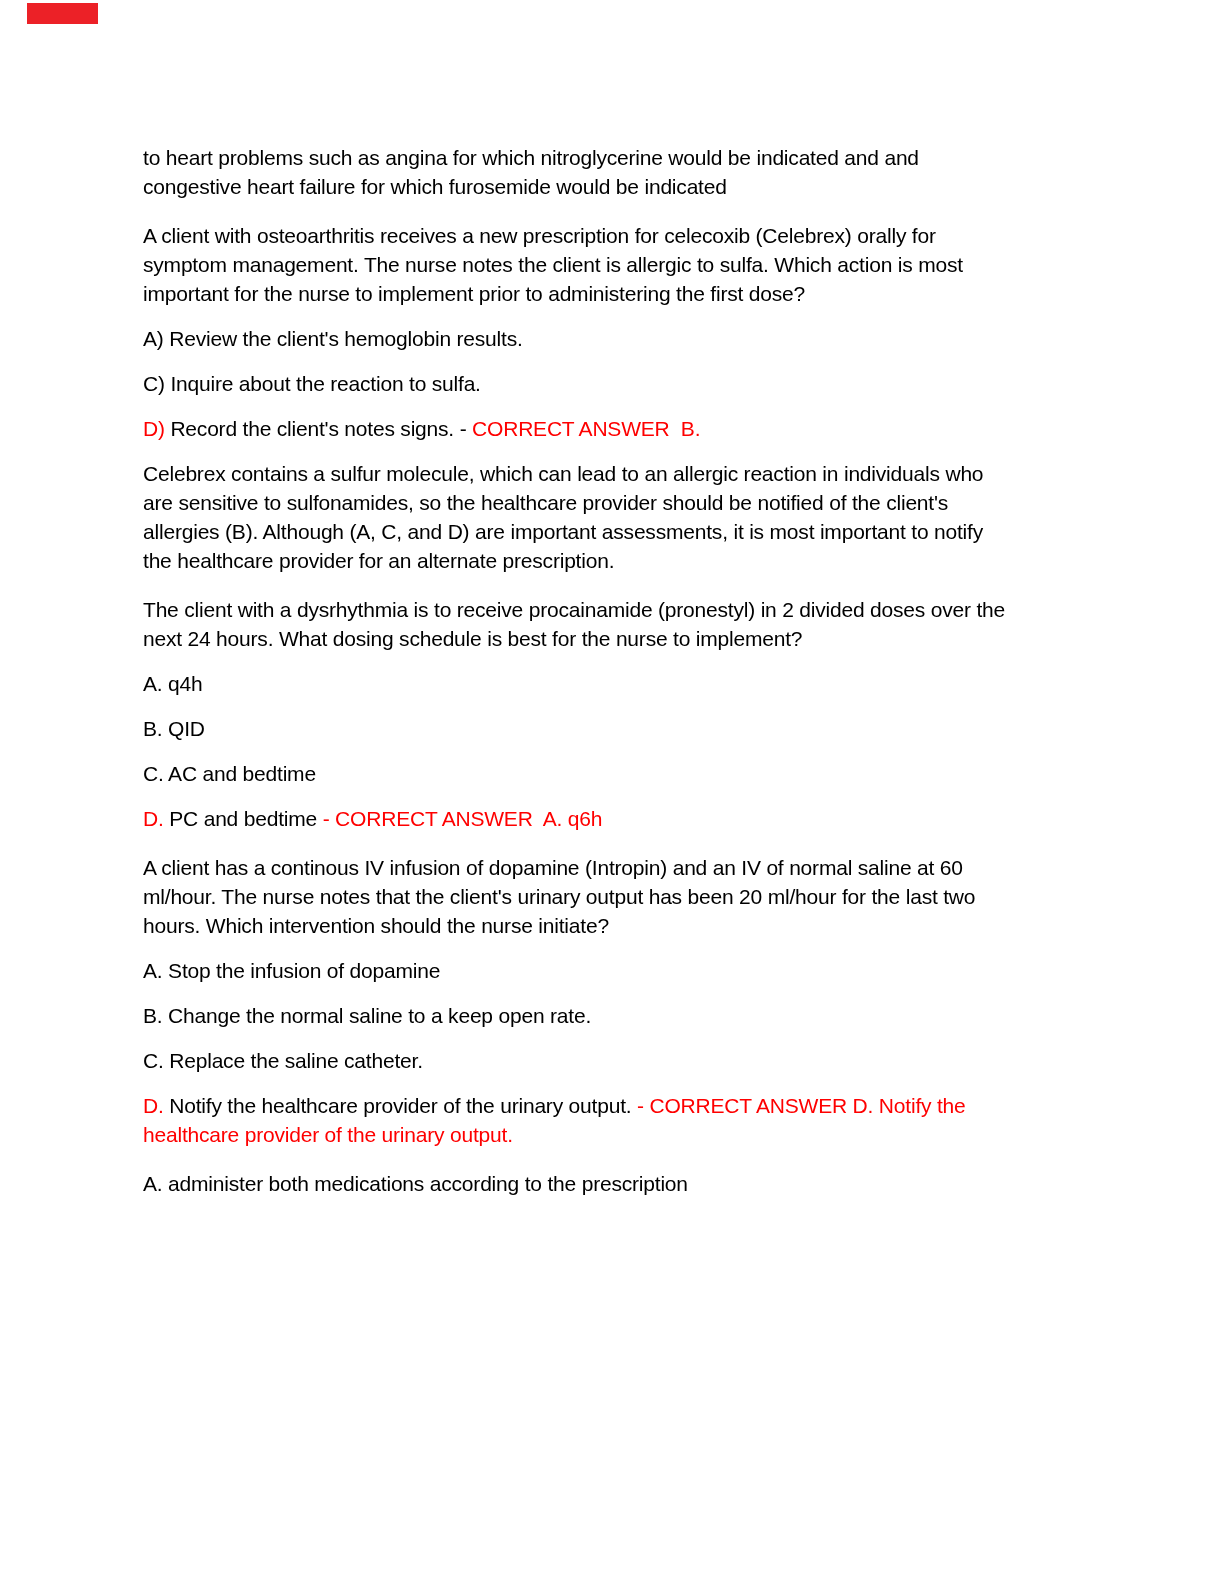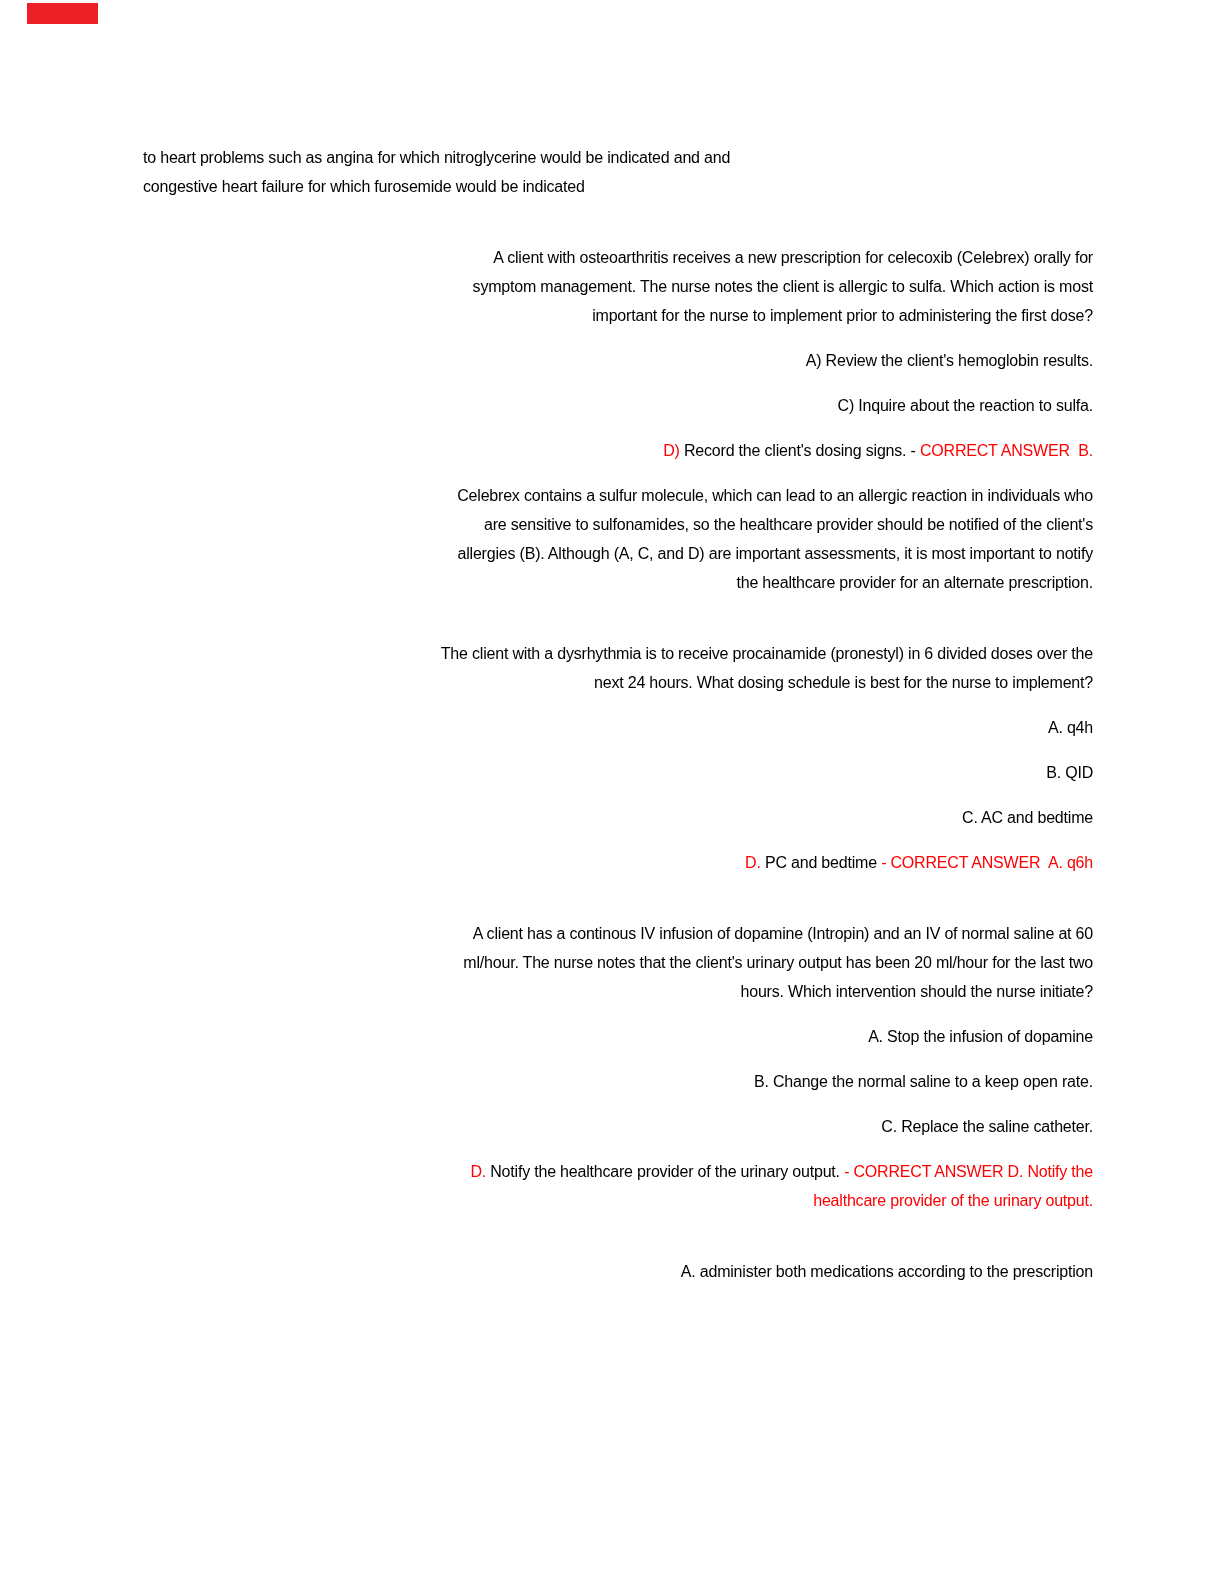--- a/index.html
+++ b/index.html
@@ -21,32 +21,31 @@
     top: 3px;
     width: 71px;
     height: 21px;
     background: #ec2127;
   }
   .content {
     position: absolute;
     left: 143px;
     top: 143px;
     width: 950px;
-    font-size: 16px;
+    font-size: 21px;
     line-height: 29px;
     letter-spacing: -0.2px;
     color: #000000;
   }
   .para {
     margin: 0 0 16px 0;
     padding: 0;
   }
   .section {
-    margin-top: 42px;
-    text-align: right;
+    margin-top: 20px;
   }
   .ln {
     display: block;
     white-space: pre-wrap;
   }
   .red {
     color: #fe0000;
   }
 </style>
 </head>
@@ -68,33 +67,33 @@
           <span class="ln">symptom management. The nurse notes the client is allergic to sulfa. Which action is most</span>
           <span class="ln">important for the nurse to implement prior to administering the first dose?</span>
         </p>
       <p class="para">
           <span class="ln"><span>A)</span><span> Review the client's hemoglobin results.</span></span>
         </p>
       <p class="para">
           <span class="ln"><span>C)</span><span> Inquire about the reaction to sulfa.</span></span>
         </p>
       <p class="para">
-          <span class="ln"><span class="red">D)</span><span> Record the client's dosing signs. - </span><span class="red">CORRECT ANSWER  B.</span></span>
+          <span class="ln"><span class="red">D)</span><span> Record the client's notes signs. - </span><span class="red">CORRECT ANSWER  B.</span></span>
         </p>
       <p class="para">
           <span class="ln">Celebrex contains a sulfur molecule, which can lead to an allergic reaction in individuals who</span>
           <span class="ln">are sensitive to sulfonamides, so the healthcare provider should be notified of the client's</span>
           <span class="ln">allergies (B). Although (A, C, and D) are important assessments, it is most important to notify</span>
           <span class="ln">the healthcare provider for an alternate prescription.</span>
         </p>
     </div>
 
     <div class="section">
       <p class="para">
-          <span class="ln">The client with a dysrhythmia is to receive procainamide (pronestyl) in 6 divided doses over the</span>
+          <span class="ln">The client with a dysrhythmia is to receive procainamide (pronestyl) in 2 divided doses over the</span>
           <span class="ln">next 24 hours. What dosing schedule is best for the nurse to implement?</span>
         </p>
       <p class="para">
           <span class="ln"><span>A.</span><span> q4h</span></span>
         </p>
       <p class="para">
           <span class="ln"><span>B.</span><span> QID</span></span>
         </p>
       <p class="para">
           <span class="ln"><span>C.</span><span> AC and bedtime</span></span>

